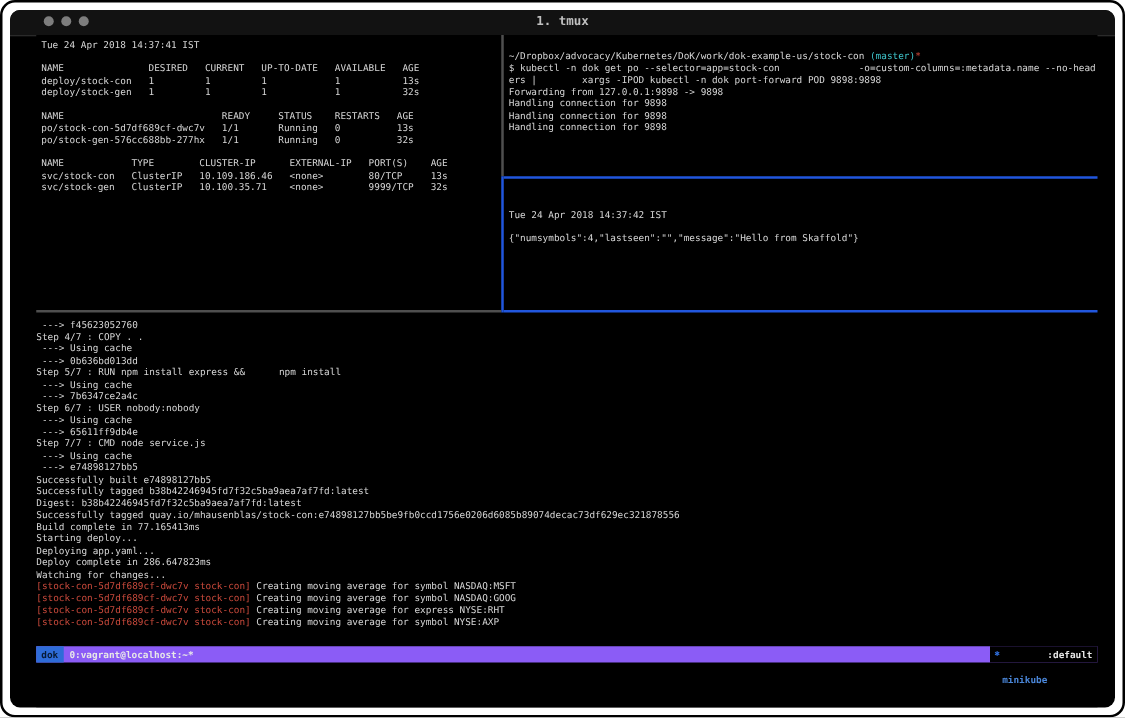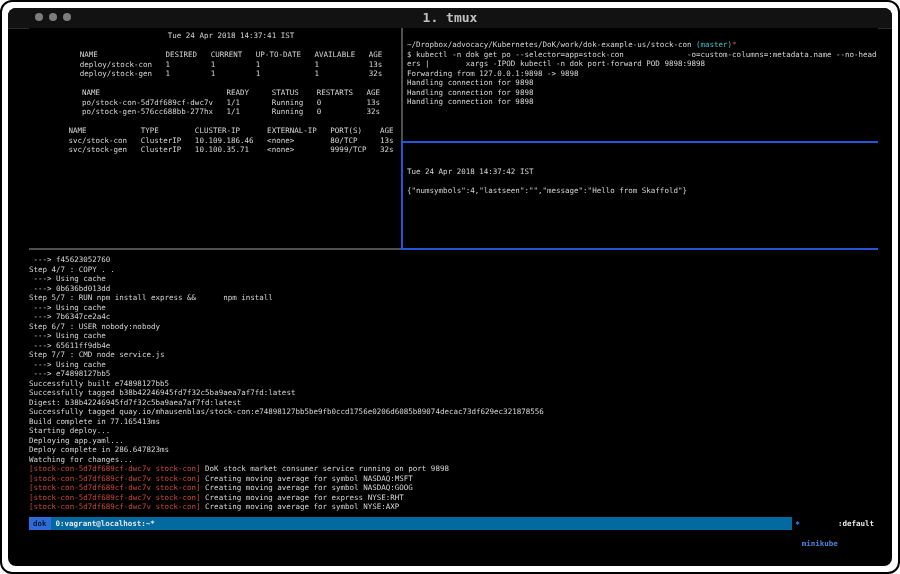--- a/index.html
+++ b/index.html
@@ -7,40 +7,40 @@
           font-family:"DejaVu Sans Mono","Liberation Mono",monospace;}
   .device-frame{position:absolute;left:0;top:0;right:0;bottom:0;border:2px solid #000;
           border-radius:12px;box-sizing:border-box;pointer-events:none;}
   .window{position:absolute;left:8px;top:8px;width:884px;height:558px;background:#000;
           border-radius:8px;overflow:hidden;}
   .titlebar{position:absolute;left:0;top:0;right:0;height:20px;background:#121212;
           border-bottom:1px solid #2a2a2a;}
   .lights{position:absolute;left:27px;top:5px;display:flex;gap:6px;}
   .light{width:8px;height:8px;border-radius:50%;background:#7d7d7d;}
   .win-title{position:absolute;left:0;right:0;top:0;height:20px;line-height:20px;text-align:center;
-          color:#c0c0c0;font-size:13px;font-weight:bold;}
+          color:#c0c0c0;font-size:10px;font-weight:bold;}
   .content{position:absolute;left:21px;top:20px;right:14px;bottom:0;background:#000;}
   .pane{position:absolute;overflow:hidden;}
   .pane pre{margin:0;font:400 7.5px/9.5px "DejaVu Sans Mono","Liberation Mono",monospace;
           color:#d6d6d6;white-space:pre;}
   .line{font:400 7.5px/9.5px "DejaVu Sans Mono","Liberation Mono",monospace;color:#d6d6d6;white-space:pre;}
-  .pane-kubectl{left:16px;top:0;width:372px;height:220px;padding-top:3px;box-sizing:border-box;text-align:center;}
+  .pane-kubectl{left:4px;top:0;width:372px;height:220px;padding-top:3px;box-sizing:border-box;}
   .pane-portfwd{left:378px;top:0;right:0;height:113px;padding-top:12px;box-sizing:border-box;}
   .pane-skaffold-app{left:378px;top:115px;right:0;height:105px;padding-top:7px;box-sizing:border-box;margin-top:17px;}
   .pane-build{left:0;top:222px;right:0;height:262px;padding-top:5px;box-sizing:border-box;}
   .div-v-top{position:absolute;left:372px;top:0;width:2px;height:113px;background:#4f4f4f;}
   .div-v-bottom{position:absolute;left:372px;top:113px;width:2px;height:109px;background:#2156dd;}
   .div-h-right{position:absolute;left:374px;top:113px;right:0;height:2px;background:#2156dd;}
   .div-h-main-left{position:absolute;left:0;top:220px;width:372px;height:2px;background:#4f4f4f;}
   .div-h-main-right{position:absolute;left:374px;top:220px;right:0;height:2px;background:#2156dd;}
   .cyan{color:#3fc5cb;margin-top:36px;}
   .red{color:#d84a3a;}
   .wl-prefix{color:#c9493b;}
   .wl-msg{margin-left:4.5px;}
-  .statusbar{position:absolute;left:0;top:489px;right:0;height:13px;background:#0369a1;
+  .statusbar{position:absolute;left:0;top:489px;right:0;height:13px;background:#8b5cf6;
           display:flex;align-items:stretch;font:700 7.5px/13px "DejaVu Sans Mono","Liberation Mono",monospace;
           color:#e8e8e8;white-space:pre;}
   .session-chip{background:#2e6cd8;color:#071a33;padding:0 4px;}
   .window-label{padding:0 5px;}
   .kube-ctx{margin-left:auto;background:#000;padding:0 4px;display:flex;align-items:center;}
   .kube-icon{color:#2e6cd8;margin-right:2px;font-size:7px;}
   .kube-name{color:#4a86d8;margin-top:40px;}
   .kube-ns{color:#e8e8e8;}
 </style>
 </head>
@@ -114,21 +114,20 @@
  ---&gt; e74898127bb5
 Successfully built e74898127bb5
 Successfully tagged b38b42246945fd7f32c5ba9aea7af7fd:latest
 Digest: b38b42246945fd7f32c5ba9aea7af7fd:latest
 Successfully tagged quay.io/mhausenblas/stock-con:e74898127bb5be9fb0ccd1756e0206d6085b89074decac73df629ec321878556
 Build complete in 77.165413ms
 Starting deploy...
 Deploying app.yaml...
 Deploy complete in 286.647823ms
 Watching for changes...</pre>
-        <div class="line"><span class="wl-prefix">[stock-con-5d7df689cf-dwc7v stock-con]</span><span class="wl-msg">DoK stock market consumer service running on port 9898</span></div>
         <div class="line"><span class="wl-prefix">[stock-con-5d7df689cf-dwc7v stock-con]</span><span class="wl-msg">Creating moving average for symbol NASDAQ:MSFT</span></div>
         <div class="line"><span class="wl-prefix">[stock-con-5d7df689cf-dwc7v stock-con]</span><span class="wl-msg">Creating moving average for symbol NASDAQ:GOOG</span></div>
         <div class="line"><span class="wl-prefix">[stock-con-5d7df689cf-dwc7v stock-con]</span><span class="wl-msg">Creating moving average for express NYSE:RHT</span></div>
         <div class="line"><span class="wl-prefix">[stock-con-5d7df689cf-dwc7v stock-con]</span><span class="wl-msg">Creating moving average for symbol NYSE:AXP</span></div>
       </div>
 
       <div class="statusbar">
         <span class="session-chip">dok</span>
         <span class="window-label">0:vagrant@localhost:~*</span>
         <span class="kube-ctx"><span class="kube-icon">✱</span><span class="kube-name">minikube</span><span class="kube-ns">:default</span></span>

